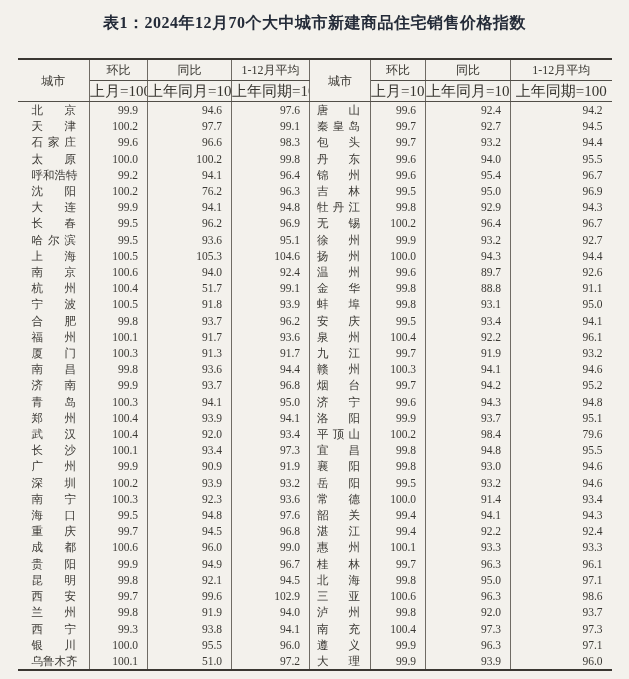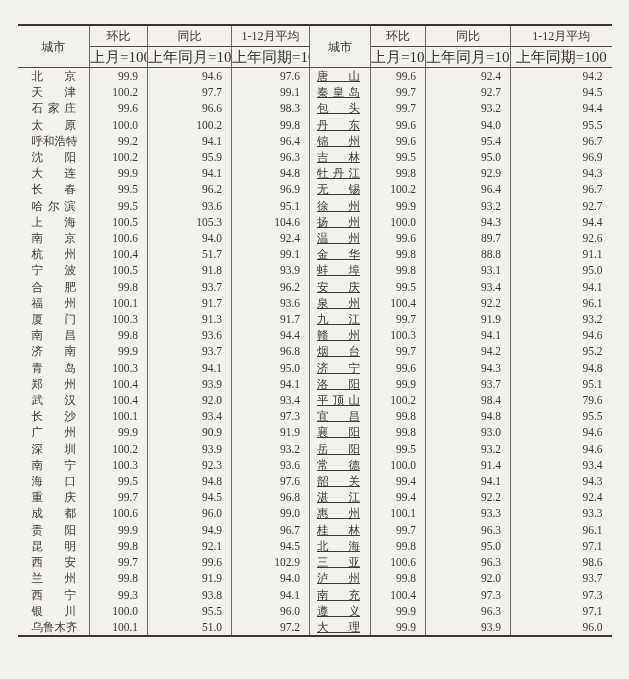--- a/index.html
+++ b/index.html
@@ -64,27 +64,27 @@
   }
   .price-table tbody td.city {
     text-align: justify;
     text-align-last: justify;
   }
   .price-table tbody td.city-l {
     padding: 0 13px 0 14px;
   }
   .price-table tbody td.city-r {
     padding: 0 10px 0 7px;
-    text-decoration: underline;
   }
 </style>
 </head>
 <body>
 
 <div class="page">
+  <h1 class="title">表1：2024年12月70个大中城市新建商品住宅销售价格指数</h1>
 
   <table class="price-table">
     <colgroup>
       <col style="width:72px">
       <col style="width:58px">
       <col style="width:84px">
       <col style="width:78px">
       <col style="width:61px">
       <col style="width:55px">
       <col style="width:85px">
@@ -157,21 +157,21 @@
           <td class="num">94.1</td>
           <td class="num">96.4</td>
           <td class="city city-r">锦州</td>
           <td class="num">99.6</td>
           <td class="num">95.4</td>
           <td class="num">96.7</td>
         </tr>
         <tr>
           <td class="city city-l">沈阳</td>
           <td class="num">100.2</td>
-          <td class="num">95.9</td>
+          <td class="num">76.2</td>
           <td class="num">96.3</td>
           <td class="city city-r">吉林</td>
           <td class="num">99.5</td>
           <td class="num">95.0</td>
           <td class="num">96.9</td>
         </tr>
         <tr>
           <td class="city city-l">大连</td>
           <td class="num">99.9</td>
           <td class="num">94.1</td>

